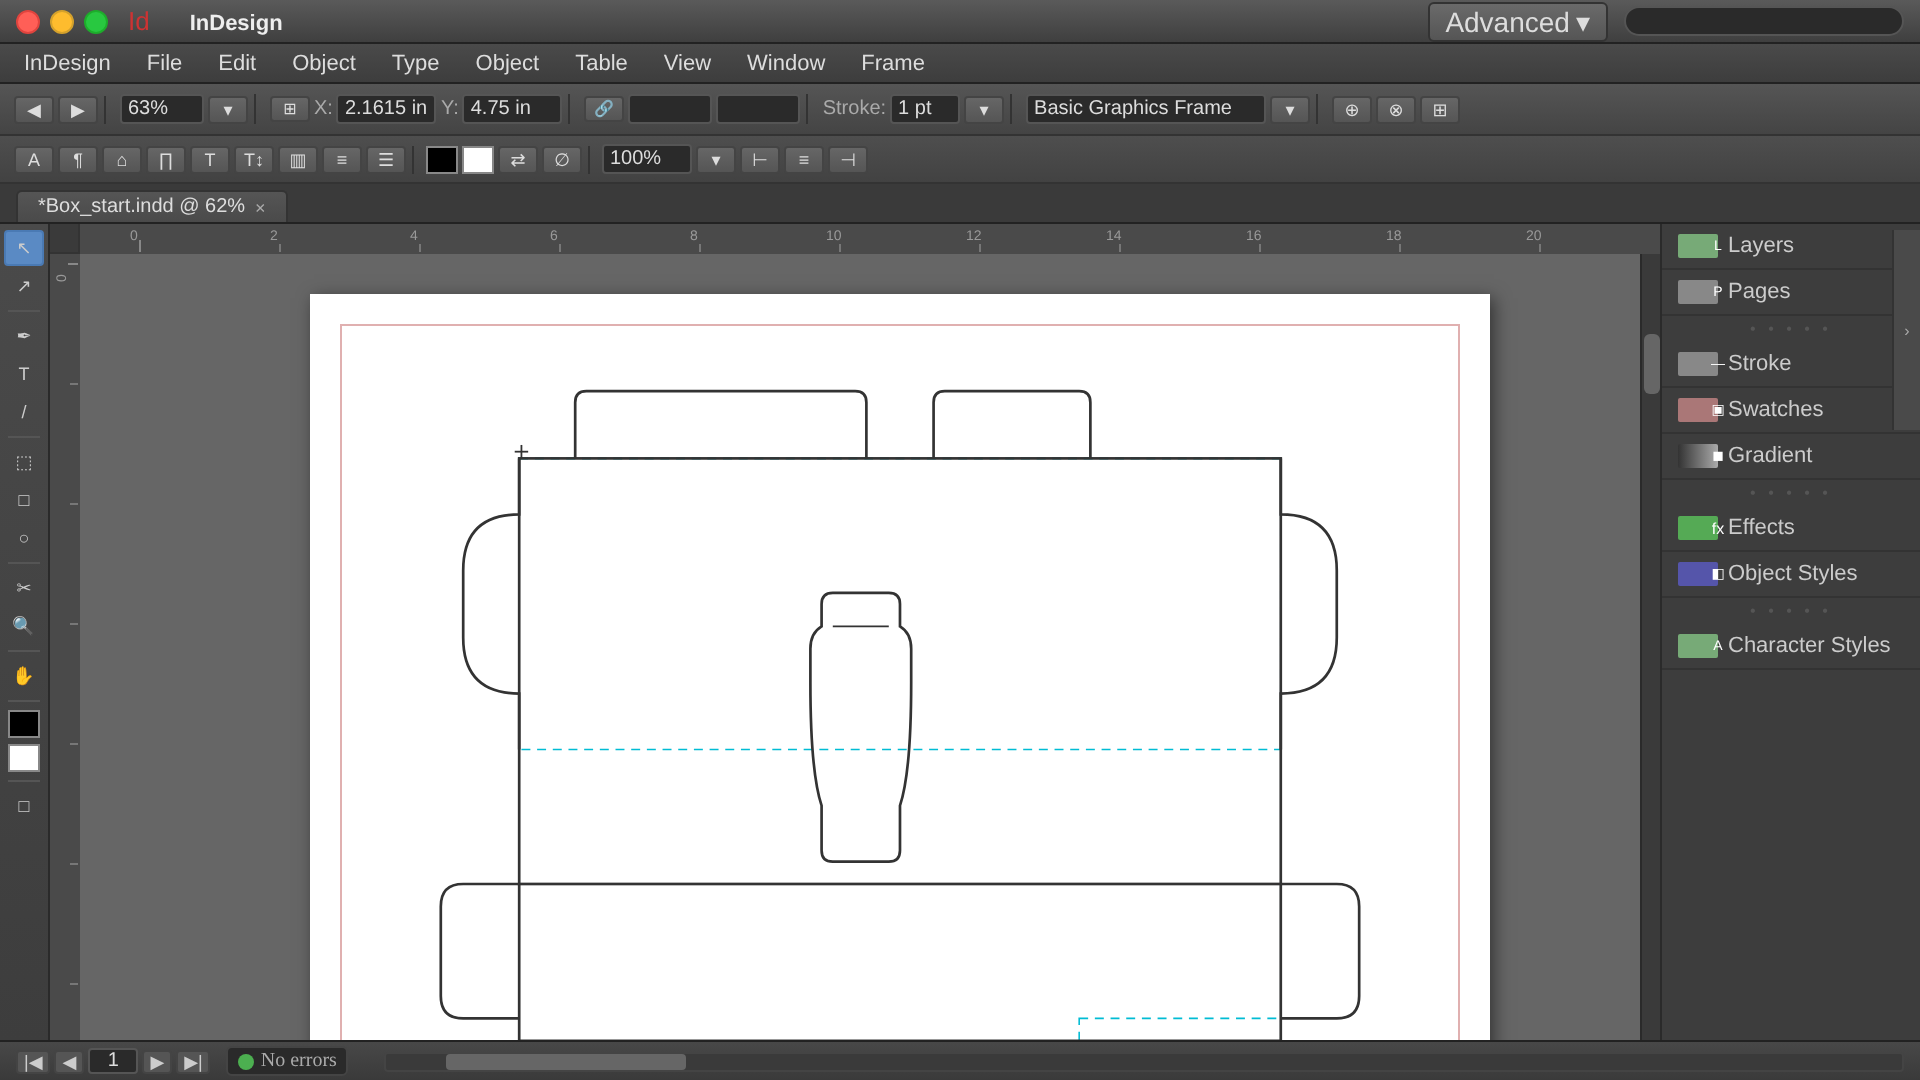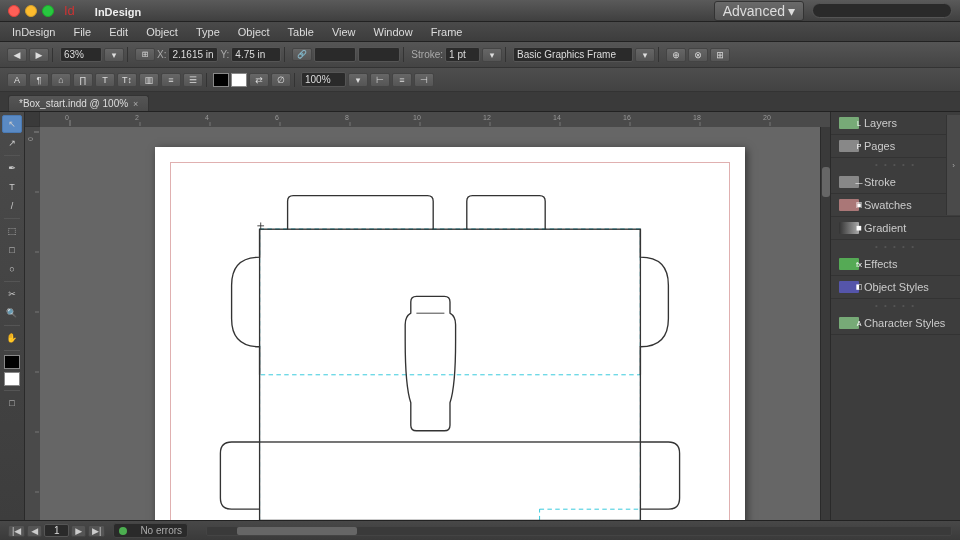--- a/index.html
+++ b/index.html
@@ -342,26 +342,27 @@
       color: #ddd;
       font-size: 10px;
       padding: 0 3px;
       width: 25px;
       border-radius: 2px;
       text-align: center;
     }
     .status-errors {
       display: flex;
       align-items: center;
-      gap: 13px;
+      gap: 3px;
       background: #2a2a2a;
       border: 1px solid #444;
       border-radius: 3px;
       padding: 1px 5px;
       cursor: pointer;
+      font-family: Liberation Serif, serif;
     }
     .error-dot {
       width: 8px;
       height: 8px;
       border-radius: 50%;
       background: #4caf50;
     }
     
     .box-svg {
       position: absolute;
@@ -465,21 +466,21 @@
     <input class="tb-input" type="text" style="width: 45px;" value="100%">
     <button class="tb-btn">▾</button>
     <button class="tb-btn">⊢</button>
     <button class="tb-btn">≡</button>
     <button class="tb-btn">⊣</button>
   </div>
 </div>
 
 <div id="tab-bar">
   <div class="doc-tab">
-    <span>*Box_start.indd @ 100%</span>
+    <span>*Box_start.indd @ 62%</span>
     <span class="tab-close">×</span>
   </div>
 </div>
 
 <div id="main-layout">
 
   <div id="left-panel">
     <button class="tool-btn active">↖</button>
     <button class="tool-btn">↗</button>
     <div class="tool-separator"></div>

